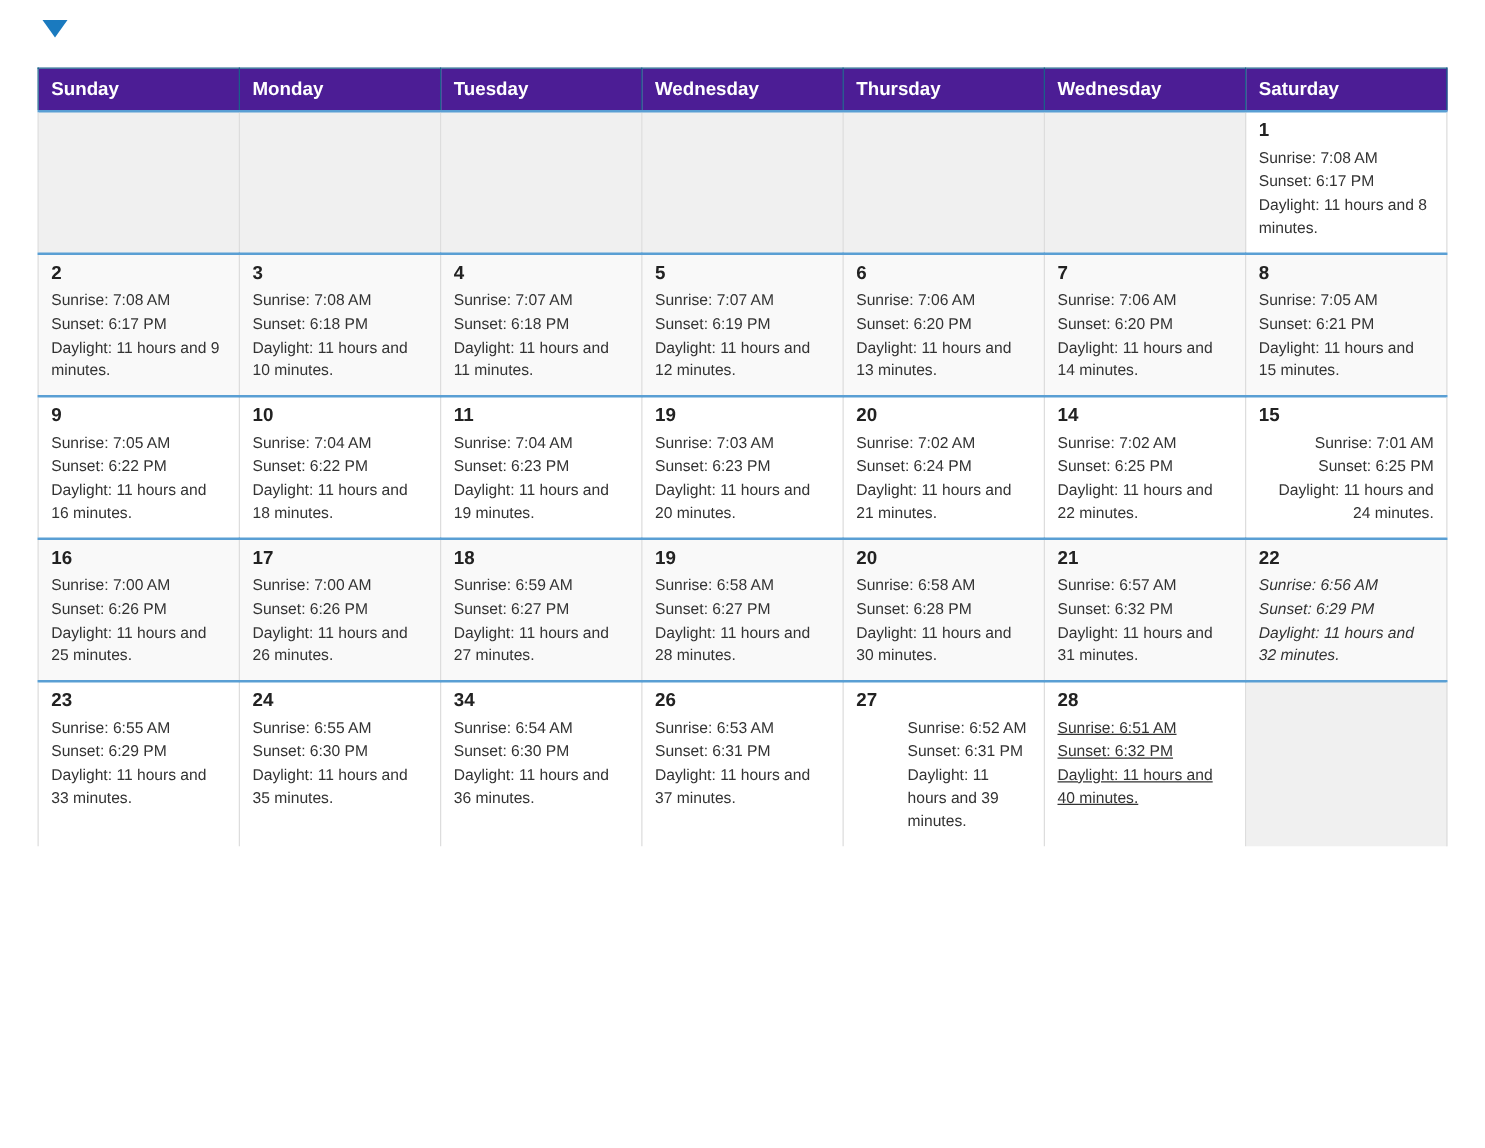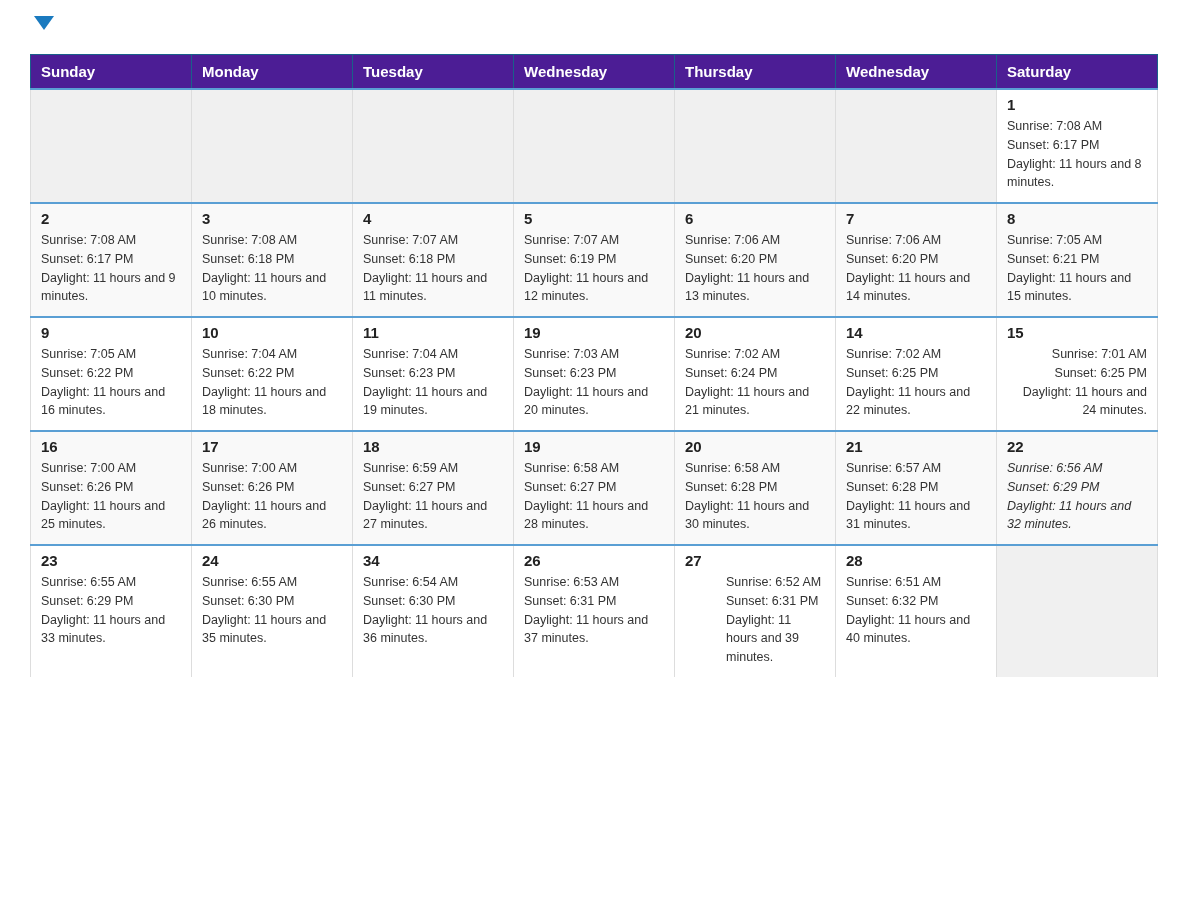--- a/index.html
+++ b/index.html
@@ -263,21 +263,21 @@
         </td>
         <td>
           <span class="day-number">20</span>
           <div class="day-info" style="white-space: pre-line;">Sunrise: 6:58 AM
 Sunset: 6:28 PM
 Daylight: 11 hours and 30 minutes.</div>
         </td>
         <td>
           <span class="day-number">21</span>
           <div class="day-info" style="white-space: pre-line;">Sunrise: 6:57 AM
-Sunset: 6:28 PM
+Sunset: 6:32 PM
 Daylight: 11 hours and 31 minutes.</div>
         </td>
         <td>
           <span class="day-number">22</span>
           <div class="day-info" style="white-space: pre-line; font-style: italic;">Sunrise: 6:56 AM
 Sunset: 6:29 PM
 Daylight: 11 hours and 32 minutes.</div>
         </td>
       </tr>
       <tr>
@@ -306,20 +306,20 @@
 Daylight: 11 hours and 37 minutes.</div>
         </td>
         <td>
           <span class="day-number">27</span>
           <div class="day-info" style="white-space: pre-line; margin-left: 41px;">Sunrise: 6:52 AM
 Sunset: 6:31 PM
 Daylight: 11 hours and 39 minutes.</div>
         </td>
         <td>
           <span class="day-number">28</span>
-          <div class="day-info" style="white-space: pre-line;">Sunrise: 6:51 AM
+          <div class="day-info" style="white-space: pre-line; text-decoration: underline;">Sunrise: 6:51 AM
 Sunset: 6:32 PM
 Daylight: 11 hours and 40 minutes.</div>
         </td>
         <td class="empty-cell"></td>
       </tr>
     </tbody>
 </table>
 
 </body></html>

